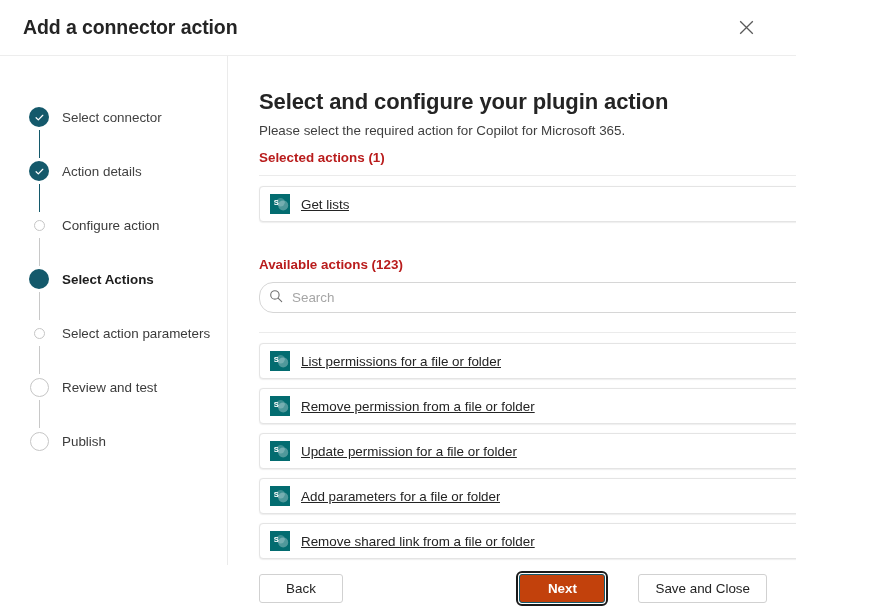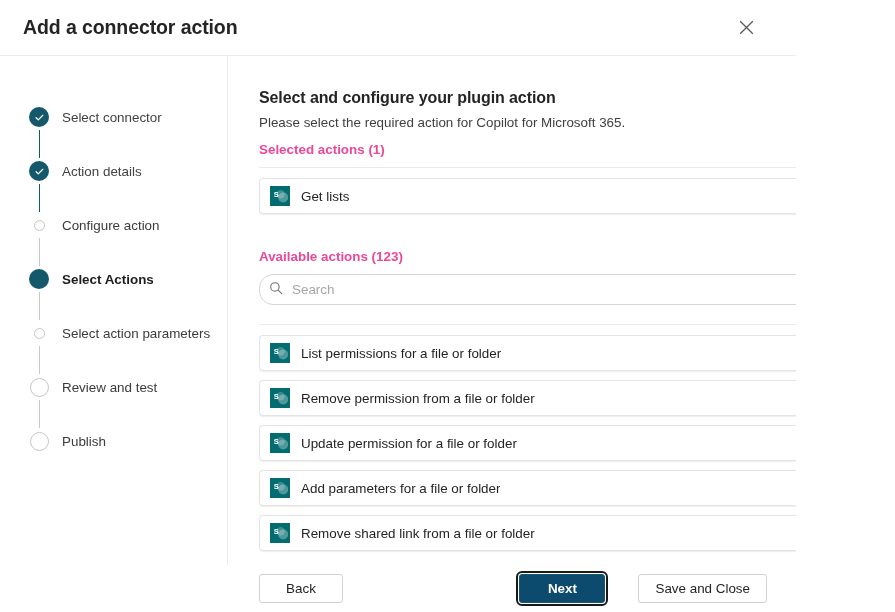--- a/index.html
+++ b/index.html
@@ -148,35 +148,35 @@
     position: relative;
     overflow: hidden;
     padding: 0 0 0 31px;
     box-sizing: border-box;
   }
   .main-inner {
     padding-top: 33px;
     width: 593px;
   }
   .page-title {
-    font-size: 16px;
+    font-size: 22px;
     font-weight: 600;
     color: #242424;
     margin: 0 0 8px 0;
     letter-spacing: -0.1px;
   }
   .page-sub {
     font-size: 13.4px;
     color: #3f3f3f;
     margin: 0 0 8px 0;
   }
   .section-label {
     font-size: 13.4px;
     font-weight: 700;
-    color: #ec4899;
+    color: #b91c1c;
     margin: 12px 0 10px 0;
   }
   .divider {
     height: 1px;
     background: #ebebeb;
     width: 592px;
     margin: 0 0 10px 0;
   }
 
   
@@ -194,20 +194,21 @@
     cursor: pointer;
     box-shadow: 0 0.6px 1.2px rgba(0,0,0,0.07);
   }
   .action-row .title {
     font-size: 13.4px;
     color: #242424;
     margin-left: 11px;
     white-space: nowrap;
     overflow: hidden;
     text-overflow: ellipsis;
+    text-decoration: underline;
   }
 
   
   .sp-icon {
     width: 20px;
     min-width: 20px;
     height: 20px;
     display: block;
   }
 
@@ -265,21 +266,21 @@
     align-items: center;
     justify-content: center;
   }
   .btn-secondary {
     background: #fff;
     border: 1px solid #d1d1d1;
     color: #242424;
     min-width: 84px;
   }
   .btn-primary {
-    background: #0c4a6e;
+    background: #c2410c;
     border: 1px solid #14596b;
     color: #ffffff;
     font-weight: 600;
     min-width: 86px;
     outline: 2px solid #1a1a1a;
     outline-offset: 1px;
   }
   .gap { width: 9px; }
 </style>
 </head>

